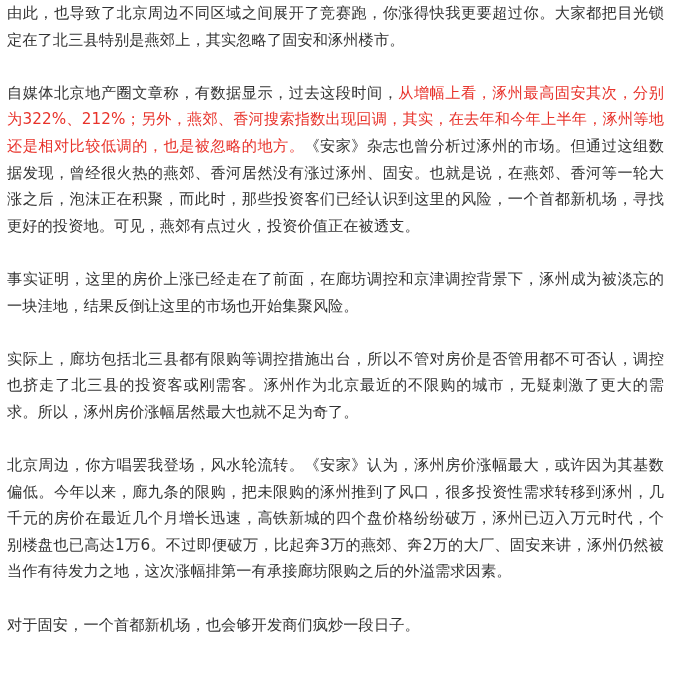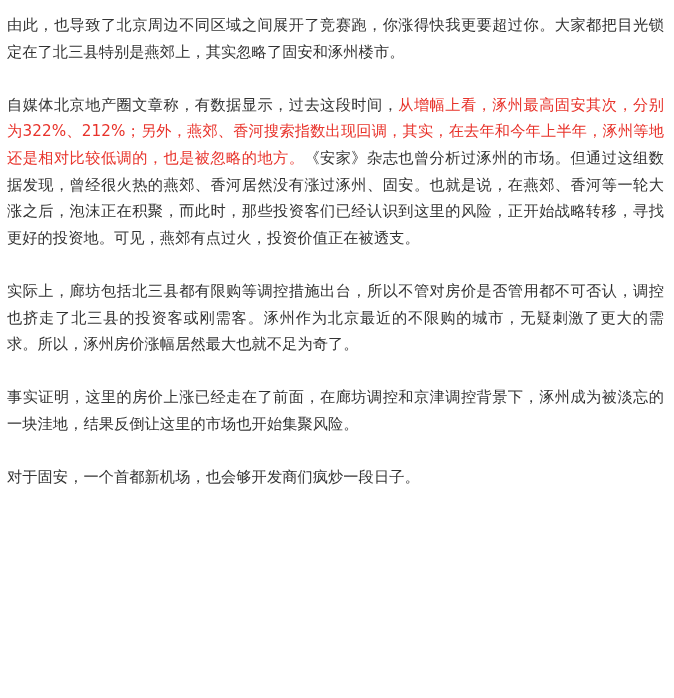--- a/index.html
+++ b/index.html
@@ -6,35 +6,38 @@
   body { width: 674px; height: 698px; overflow: hidden; }
   .article {
     padding: 0 10px 0 7px;
     font-family: "DejaVu Sans", "Liberation Sans", sans-serif;
     font-size: 15.2px;
     line-height: 26.6px;
     color: #333333;
     letter-spacing: 0.1px;
   }
   .article p { margin: 0 0 26.6px 0; text-align: justify; }
-  .article p:first-child { margin-top: 12px; }
+  .article p:first-child { margin-top: 0; }
   .hl { color: #e8322a; }
 </style>
 </head>
 <body>
 
 <div class="article">
   <p>
     <span>由此，也导致了北京周边不同区域之间展开了竞赛跑，你涨得快我更要超过你。大家都把目光锁定在了北三县特别是燕郊上，其实忽略了固安和涿州楼市。</span>
   </p>
   <p>
-    <span>自媒体北京地产圈文章称，有数据显示，过去这段时间，</span><span class="hl">从增幅上看，涿州最高固安其次，分别为322%、212%；另外，燕郊、香河搜索指数出现回调，其实，在去年和今年上半年，涿州等地还是相对比较低调的，也是被忽略的地方。</span><span>《安家》杂志也曾分析过涿州的市场。但通过这组数据发现，曾经很火热的燕郊、香河居然没有涨过涿州、固安。也就是说，在燕郊、香河等一轮大涨之后，泡沫正在积聚，而此时，那些投资客们已经认识到这里的风险，正开始战略转移，寻找更好的投资地。可见，燕郊有点过火，投资价值正在被透支。</span>
+    <span>自媒体北京地产圈文章称，有数据显示，过去这段时间，</span><span class="hl">从增幅上看，涿州最高固安其次，分别为322%、212%；另外，燕郊、香河搜索指数出现回调，其实，在去年和今年上半年，涿州等地还是相对比较低调的，也是被忽略的地方。</span><span>《安家》杂志也曾分析过涿州的市场。但通过这组数据发现，曾经很火热的燕郊、香河居然没有涨过涿州、固安。也就是说，在燕郊、香河等一轮大涨之后，泡沫正在积聚，而此时，那些投资客们已经认识到这里的风险，一个首都新机场，寻找更好的投资地。可见，燕郊有点过火，投资价值正在被透支。</span>
+  </p>
+  <p>
+    <span>事实证明，这里的房价上涨已经走在了前面，在廊坊调控和京津调控背景下，涿州成为被淡忘的一块洼地，结果反倒让这里的市场也开始集聚风险。</span>
   </p>
   <p>
     <span>实际上，廊坊包括北三县都有限购等调控措施出台，所以不管对房价是否管用都不可否认，调控也挤走了北三县的投资客或刚需客。涿州作为北京最近的不限购的城市，无疑刺激了更大的需求。所以，涿州房价涨幅居然最大也就不足为奇了。</span>
   </p>
   <p>
-    <span>事实证明，这里的房价上涨已经走在了前面，在廊坊调控和京津调控背景下，涿州成为被淡忘的一块洼地，结果反倒让这里的市场也开始集聚风险。</span>
+    <span>北京周边，你方唱罢我登场，风水轮流转。《安家》认为，涿州房价涨幅最大，或许因为其基数偏低。今年以来，廊九条的限购，把未限购的涿州推到了风口，很多投资性需求转移到涿州，几千元的房价在最近几个月增长迅速，高铁新城的四个盘价格纷纷破万，涿州已迈入万元时代，个别楼盘也已高达1万6。不过即便破万，比起奔3万的燕郊、奔2万的大厂、固安来讲，涿州仍然被当作有待发力之地，这次涨幅排第一有承接廊坊限购之后的外溢需求因素。</span>
   </p>
   <p>
     <span>对于固安，一个首都新机场，也会够开发商们疯炒一段日子。</span>
   </p>
 </div>
 
 </body></html>

